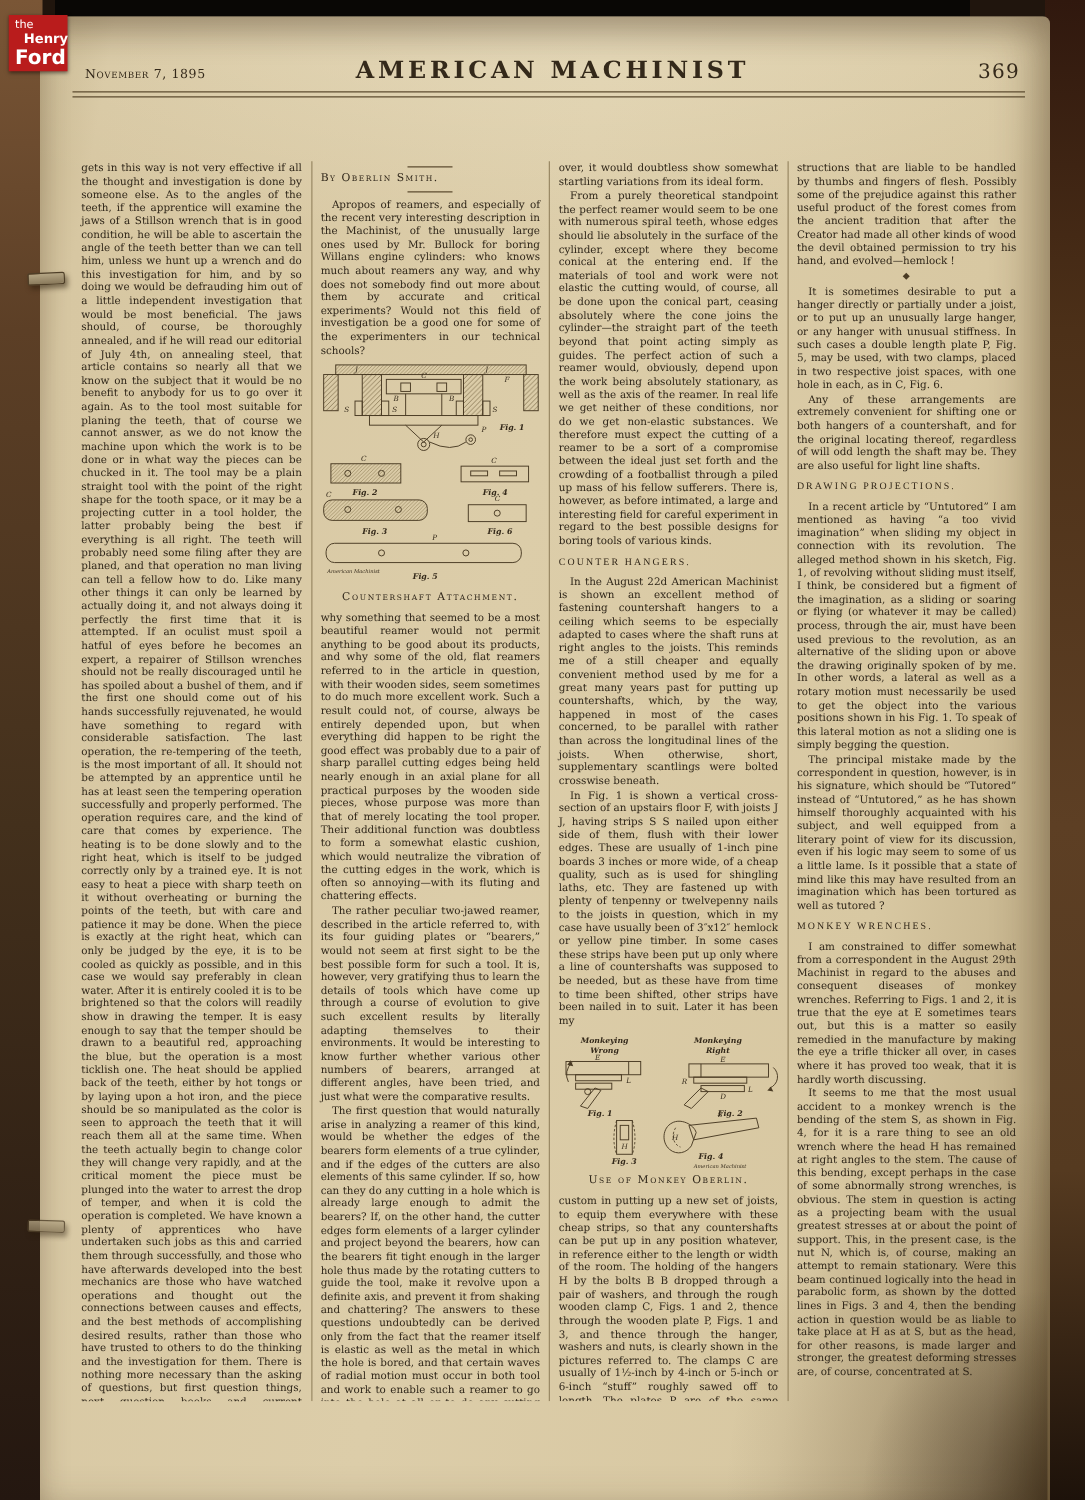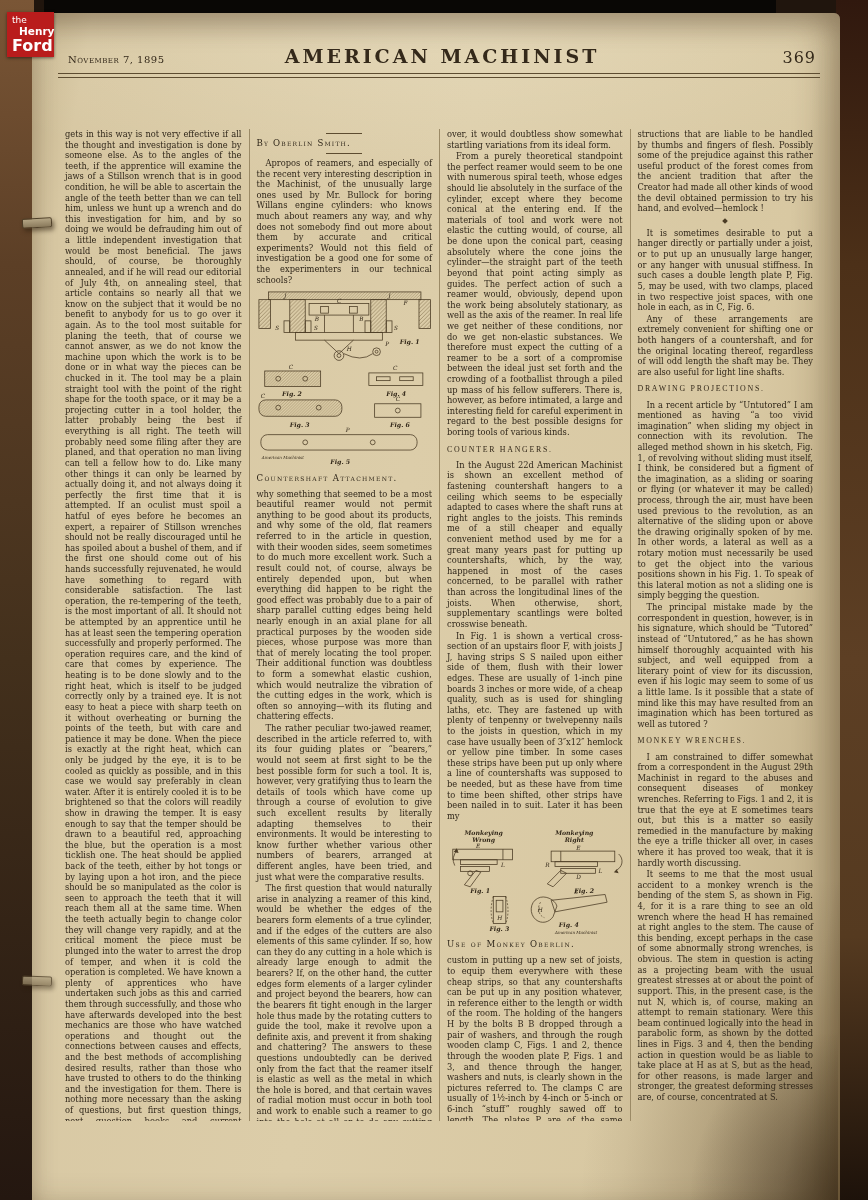--- a/index.html
+++ b/index.html
@@ -32,21 +32,21 @@
   .columns{display:flex;margin-top:8px;height:1035px;overflow:hidden;}
   .col{width:25%;box-sizing:border-box;padding:0 7px;overflow:hidden;
     font-size:8.3px;line-height:1.28;text-align:justify;color:#30271a;margin-top:43px;}
   .col + .col{border-left:1px solid #9b8a66;}
   .col p{margin:0 0 1px 0;text-indent:9px;}
   .col p.noindent{text-indent:0;}
   .art-title{font-weight:bold;text-align:center;font-size:9.6px;line-height:1.45;margin:1px 3px 3px;text-indent:0;}
   .byline{text-align:left;font-variant:small-caps;letter-spacing:1.2px;font-size:8.6px;margin:1px 0;}
   .short-rule{width:36px;border-top:1px solid #5d4c30;margin:4px auto;}
   .sec-head{text-align:left;font-size:7.9px;letter-spacing:1.7px;margin:7px 0 5px;color:#34291a;font-family:Liberation Serif, serif;}
-  .fig-caption{font-variant:small-caps;letter-spacing:1.3px;font-size:8.6px;margin:3px 0 5px;}
+  .fig-caption{text-align:center;font-variant:small-caps;letter-spacing:1.3px;font-size:8.6px;margin:3px 0 5px;}
   .figure{margin:5px 0 4px;}
   .figure svg{display:block;width:100%;height:auto;}
   .diamond{width:5px;height:5px;background:#4a3b24;transform:rotate(45deg);}
   .mini-divider{display:flex;justify-content:center;margin:5px 0;}
   .mini-divider .diamond{width:4px;height:4px;}
   .staple{position:absolute;left:22px;width:28px;height:8px;background:linear-gradient(180deg,#b4a584,#8a7a5c);
     border:1px solid #4e3f28;border-radius:2px;box-shadow:2px 3px 4px rgba(40,25,10,.5);}
   .staple-1{top:218px;transform:rotate(-3deg);}
   .staple-2{top:976px;transform:rotate(2deg);opacity:.8;}
   .corner-shade{position:absolute;right:30px;bottom:0;width:150px;height:170px;pointer-events:none;

